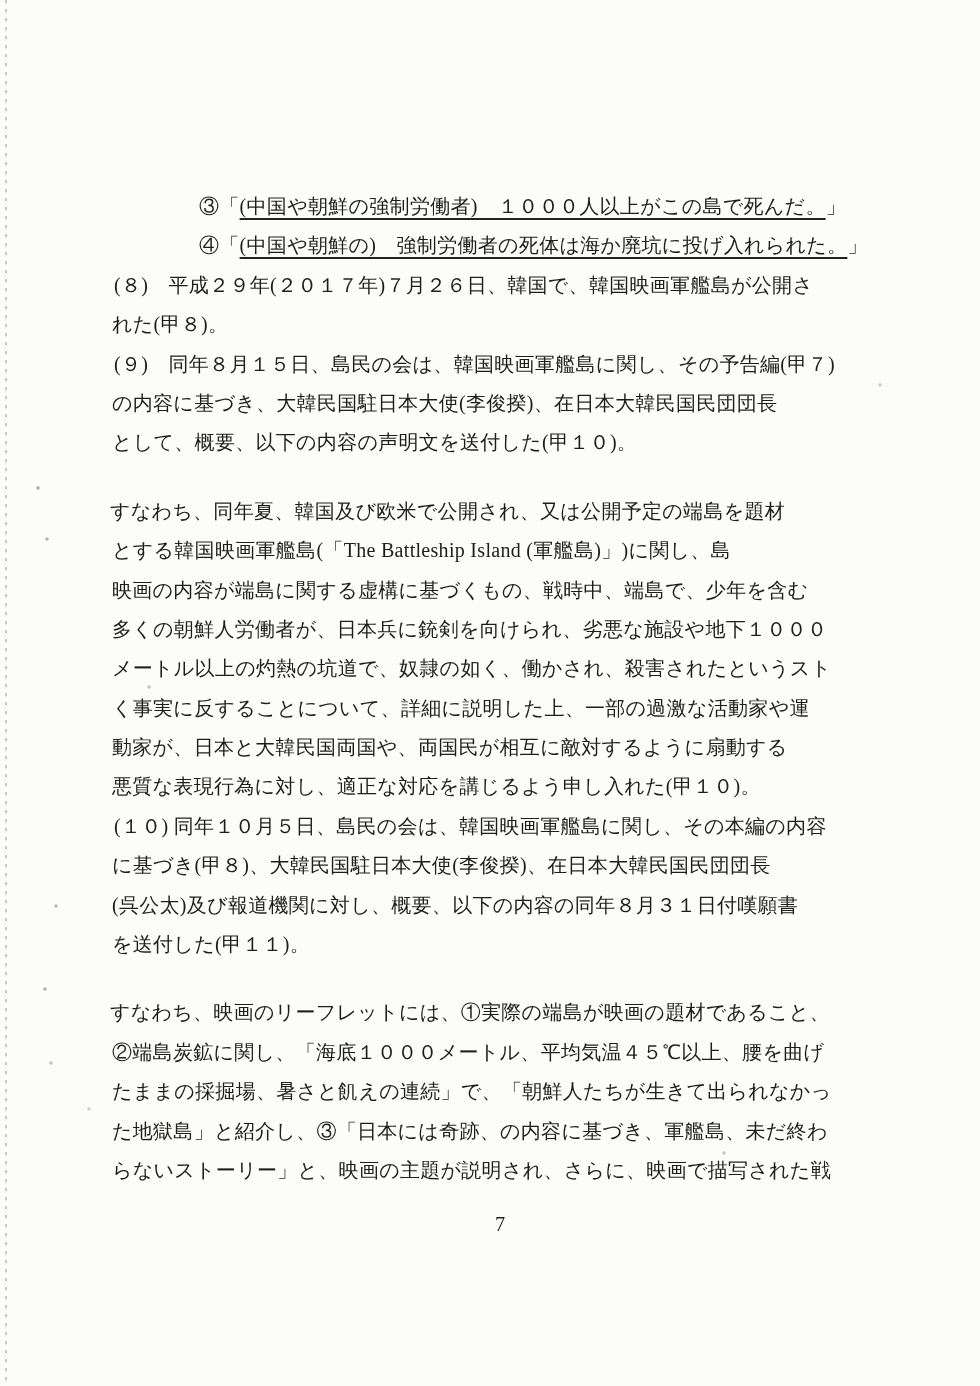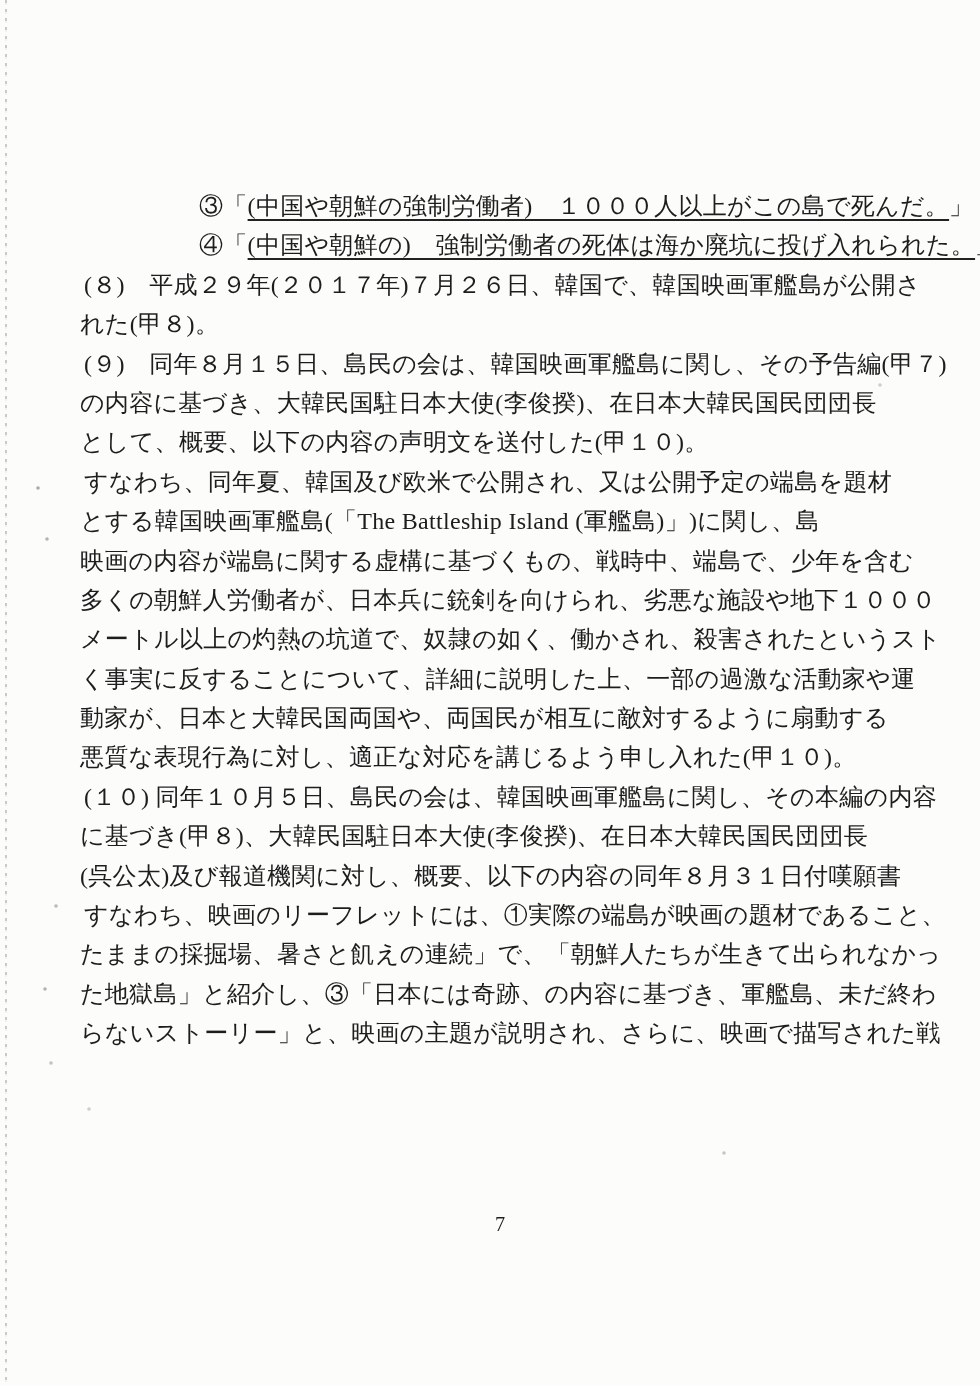--- a/index.html
+++ b/index.html
@@ -52,28 +52,28 @@
   }
   .text-block {
     position: absolute;
     top: 187px;
     left: 0;
     width: 980px;
   }
   .line {
     height: 39.4px;
     line-height: 39.4px;
-    font-size: 24px;
+    font-size: 20px;
     letter-spacing: 0.3px;
     white-space: pre;
     font-family: Liberation Serif, serif;
   }
-  .indent-item    { padding-left: 84px; }
-  .indent-body    { padding-left: 80px; }
-  .indent-para    { padding-left: 84px; }
+  .indent-item    { padding-left: 114px; }
+  .indent-body    { padding-left: 112px; }
+  .indent-para    { padding-left: 110px; margin-top: 29px; }
   .indent-circled { padding-left: 199px; }
   .ul {
     text-decoration: underline;
     text-decoration-thickness: 1.5px;
     text-underline-offset: 5px;
     text-decoration-color: #222;
   }
   .page-number {
     position: absolute;
     top: 1205px;
@@ -104,19 +104,21 @@
     <div class="line indent-body">とする韓国映画軍艦島(「The Battleship Island (軍艦島)」)に関し、島</div>
     <div class="line indent-body">映画の内容が端島に関する虚構に基づくもの、戦時中、端島で、少年を含む</div>
     <div class="line indent-body">多くの朝鮮人労働者が、日本兵に銃剣を向けられ、劣悪な施設や地下１０００</div>
     <div class="line indent-body">メートル以上の灼熱の坑道で、奴隷の如く、働かされ、殺害されたというスト</div>
     <div class="line indent-body">く事実に反することについて、詳細に説明した上、一部の過激な活動家や運</div>
     <div class="line indent-body">動家が、日本と大韓民国両国や、両国民が相互に敵対するように扇動する</div>
     <div class="line indent-body">悪質な表現行為に対し、適正な対応を講じるよう申し入れた(甲１０)。</div>
     <div class="line indent-item">(１０) 同年１０月５日、島民の会は、韓国映画軍艦島に関し、その本編の内容</div>
     <div class="line indent-body">に基づき(甲８)、大韓民国駐日本大使(李俊揆)、在日本大韓民国民団団長</div>
     <div class="line indent-body">(呉公太)及び報道機関に対し、概要、以下の内容の同年８月３１日付嘆願書</div>
+    <div class="line indent-body">を送付した(甲１１)。</div>
     <div class="line indent-para">すなわち、映画のリーフレットには、①実際の端島が映画の題材であること、</div>
+    <div class="line indent-body">②端島炭鉱に関し、「海底１０００メートル、平均気温４５℃以上、腰を曲げ</div>
     <div class="line indent-body">たままの採掘場、暑さと飢えの連続」で、「朝鮮人たちが生きて出られなかっ</div>
     <div class="line indent-body">た地獄島」と紹介し、③「日本には奇跡、の内容に基づき、軍艦島、未だ終わ</div>
     <div class="line indent-body">らないストーリー」と、映画の主題が説明され、さらに、映画で描写された戦</div>
   </div>
 
 <div class="page-number">7</div>
 
 </body></html>

